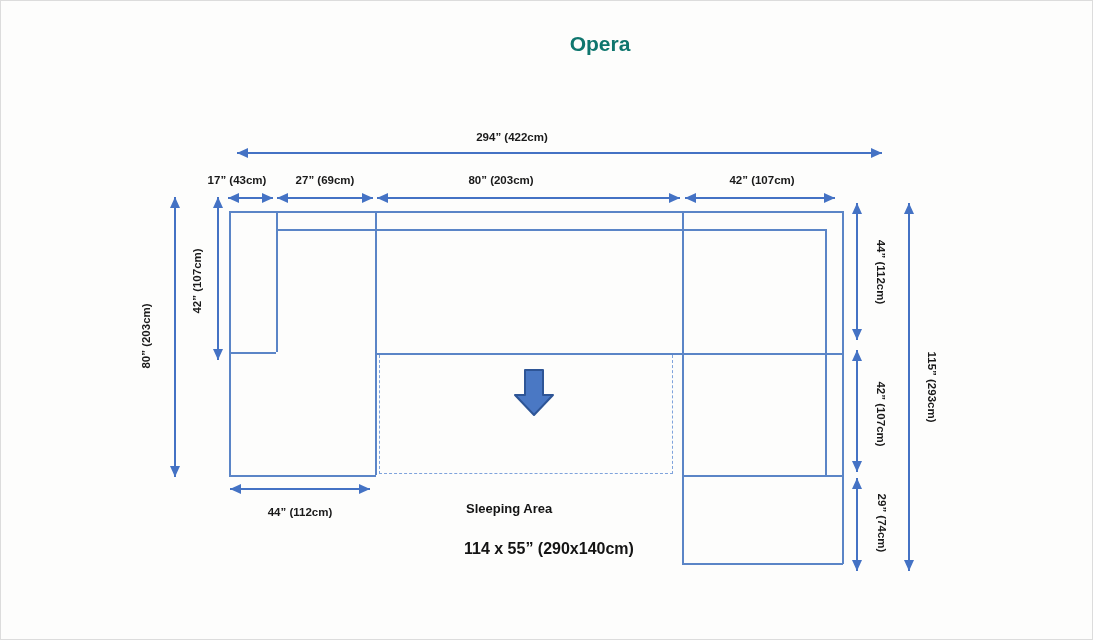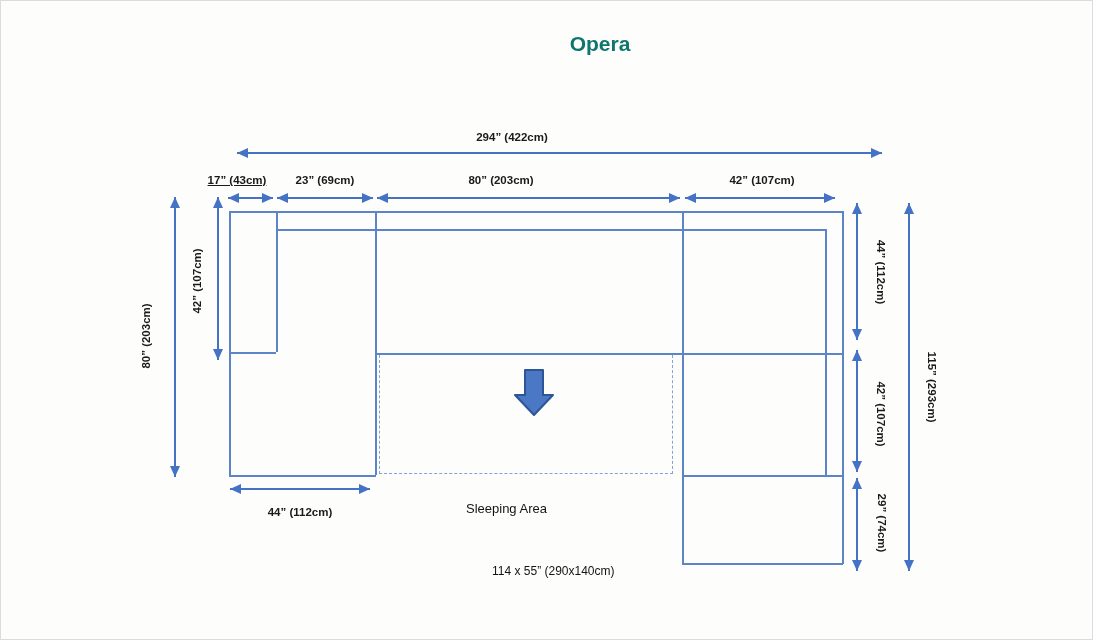--- a/index.html
+++ b/index.html
@@ -38,38 +38,38 @@
     border-left:5px solid transparent;border-right:5px solid transparent;
     border-top:11px solid var(--accent,#4472C4);}
   
   .dim{
     position:absolute;transform:translate(-50%,-50%);
     font-size:11.5px;font-weight:700;color:#1a1a1a;white-space:nowrap;
   }
   .dim.rotccw{transform:translate(-50%,-50%) rotate(-90deg);}
   .dim.rotcw{transform:translate(-50%,-50%) rotate(90deg);}
   .note{
-    position:absolute;font-size:13px;font-weight:400;color:#141414;white-space:nowrap;text-align:center;
+    position:absolute;font-size:13px;font-weight:700;color:#141414;white-space:nowrap;text-align:center;
   }
 </style>
 </head>
 <body>
 
 <div class="canvas">
 
   <div class="title">Opera</div>
 
   <div class="harrow" style="left:237px;top:152px;width:645px;"></div>
   <div class="dim" style="left:512px;top:137px;">294” (422cm)</div>
 
   <div class="harrow" style="left:228px;top:197px;width:45px;"></div>
-  <div class="dim" style="left:237px;top:180px;text-decoration:underline;">17” (43cm)</div>
+  <div class="dim" style="left:237px;top:180px;">17” (43cm)</div>
 
   <div class="harrow" style="left:277px;top:197px;width:96px;"></div>
-  <div class="dim" style="left:325px;top:180px;">23” (69cm)</div>
+  <div class="dim" style="left:325px;top:180px;">27” (69cm)</div>
 
   <div class="harrow" style="left:377px;top:197px;width:303px;"></div>
   <div class="dim" style="left:501px;top:180px;">80” (203cm)</div>
 
   <div class="harrow" style="left:685px;top:197px;width:150px;"></div>
   <div class="dim" style="left:762px;top:180px;">42” (107cm)</div>
 
   <div class="varrow" style="left:174px;top:197px;height:280px;"></div>
   <div class="dim rotccw" style="left:146px;top:336px;">80” (203cm)</div>
 
@@ -107,15 +107,15 @@
 
   <div class="vdash" style="left:379px;top:355px;height:119px;"></div>
   <div class="vdash" style="left:672px;top:355px;height:119px;"></div>
   <div class="hdash" style="left:379px;top:473px;width:294px;"></div>
 
   <svg style="position:absolute;left:514px;top:369px;" width="40" height="48" viewBox="0 0 40 48">
     <polygon points="11,1 29,1 29,26 39,26 20,46 1,26 11,26" fill="#4a78c4" stroke="#2e5596" stroke-width="2" stroke-linejoin="round"></polygon>
   </svg>
 
   <div class="note" style="left:466px;top:501px;">Sleeping Area</div>
-  <div class="note" style="left:464px;top:564px;font-size:12px;margin-left:28px;">114 x 55” (290x140cm)</div>
+  <div class="note" style="left:464px;top:540px;font-size:16px;">114 x 55” (290x140cm)</div>
 
 </div>
 
 </body></html>

